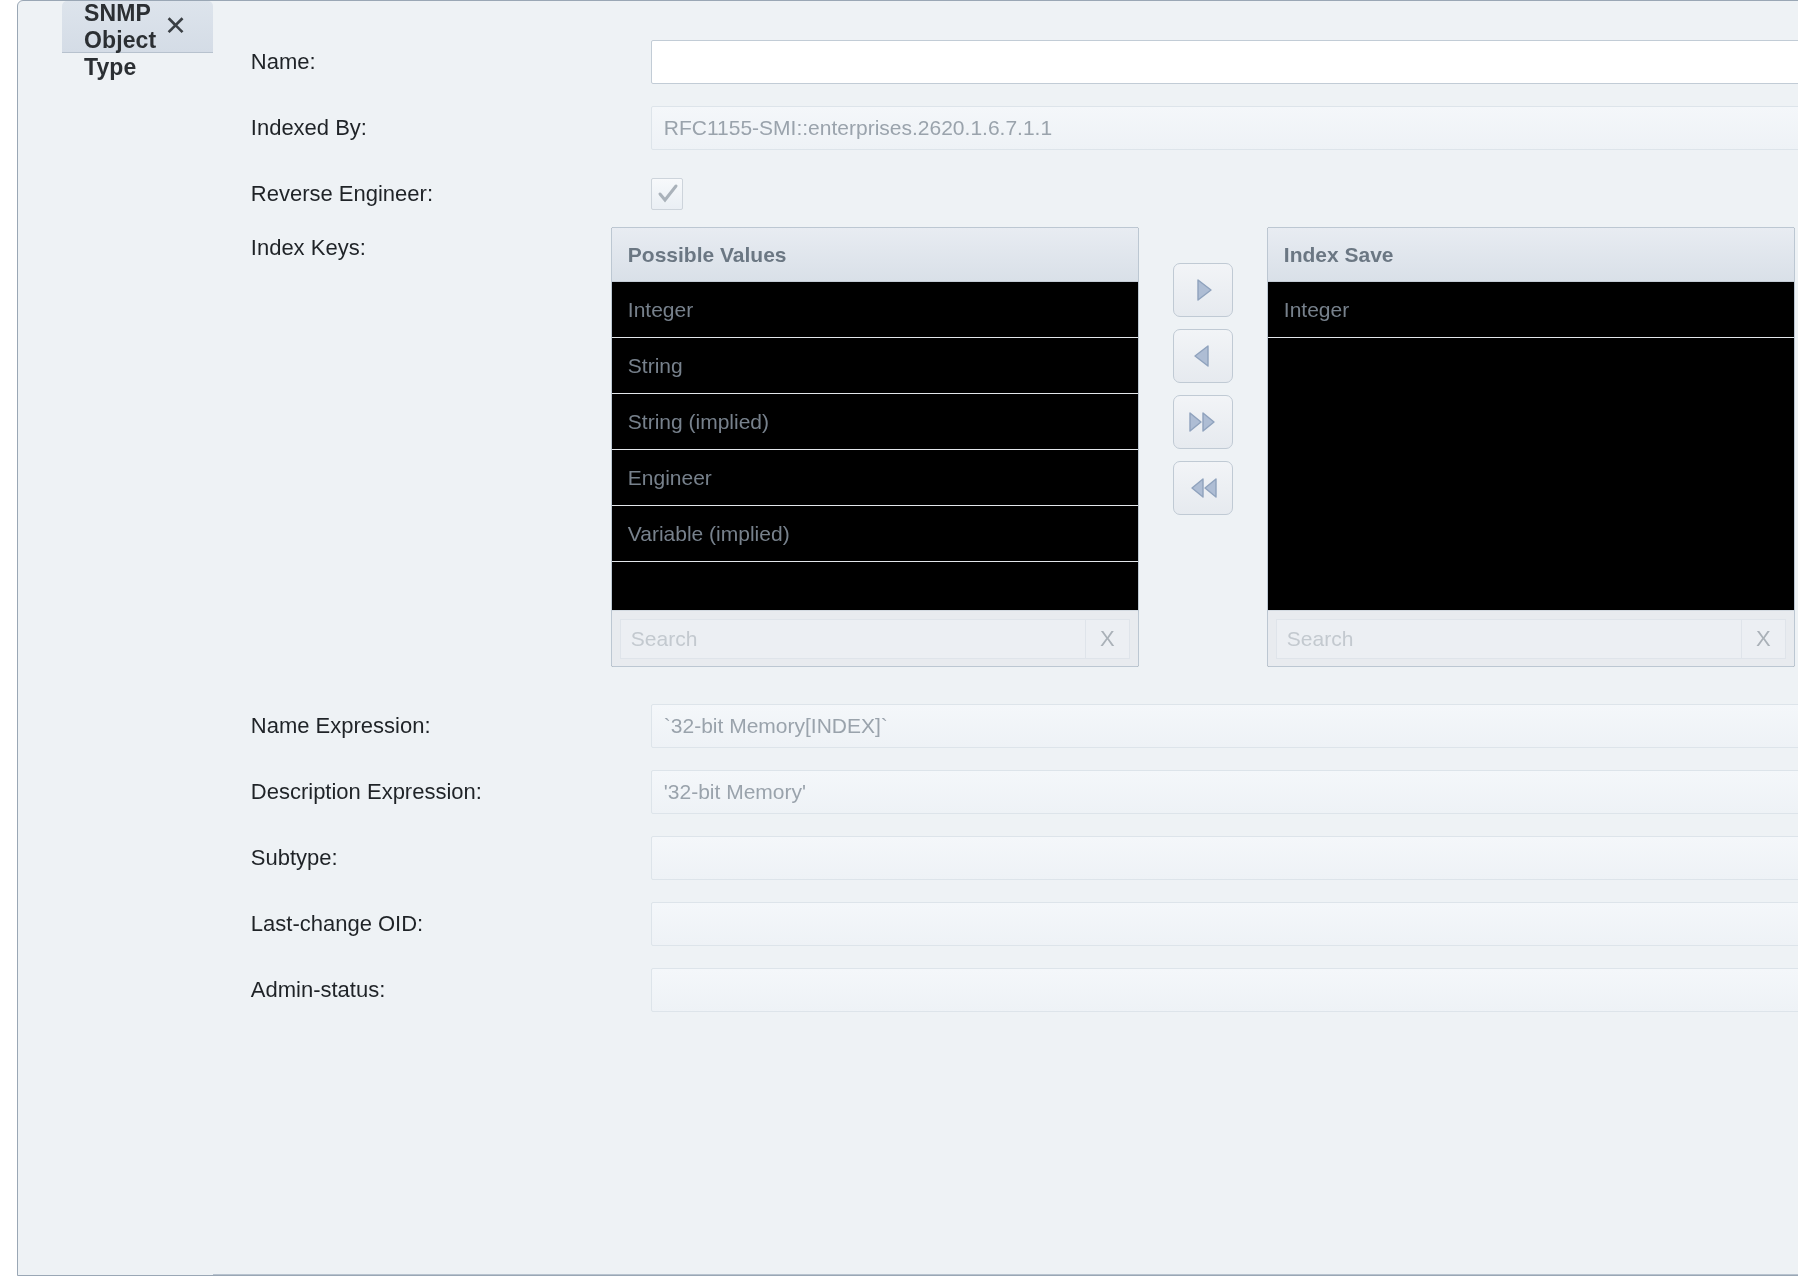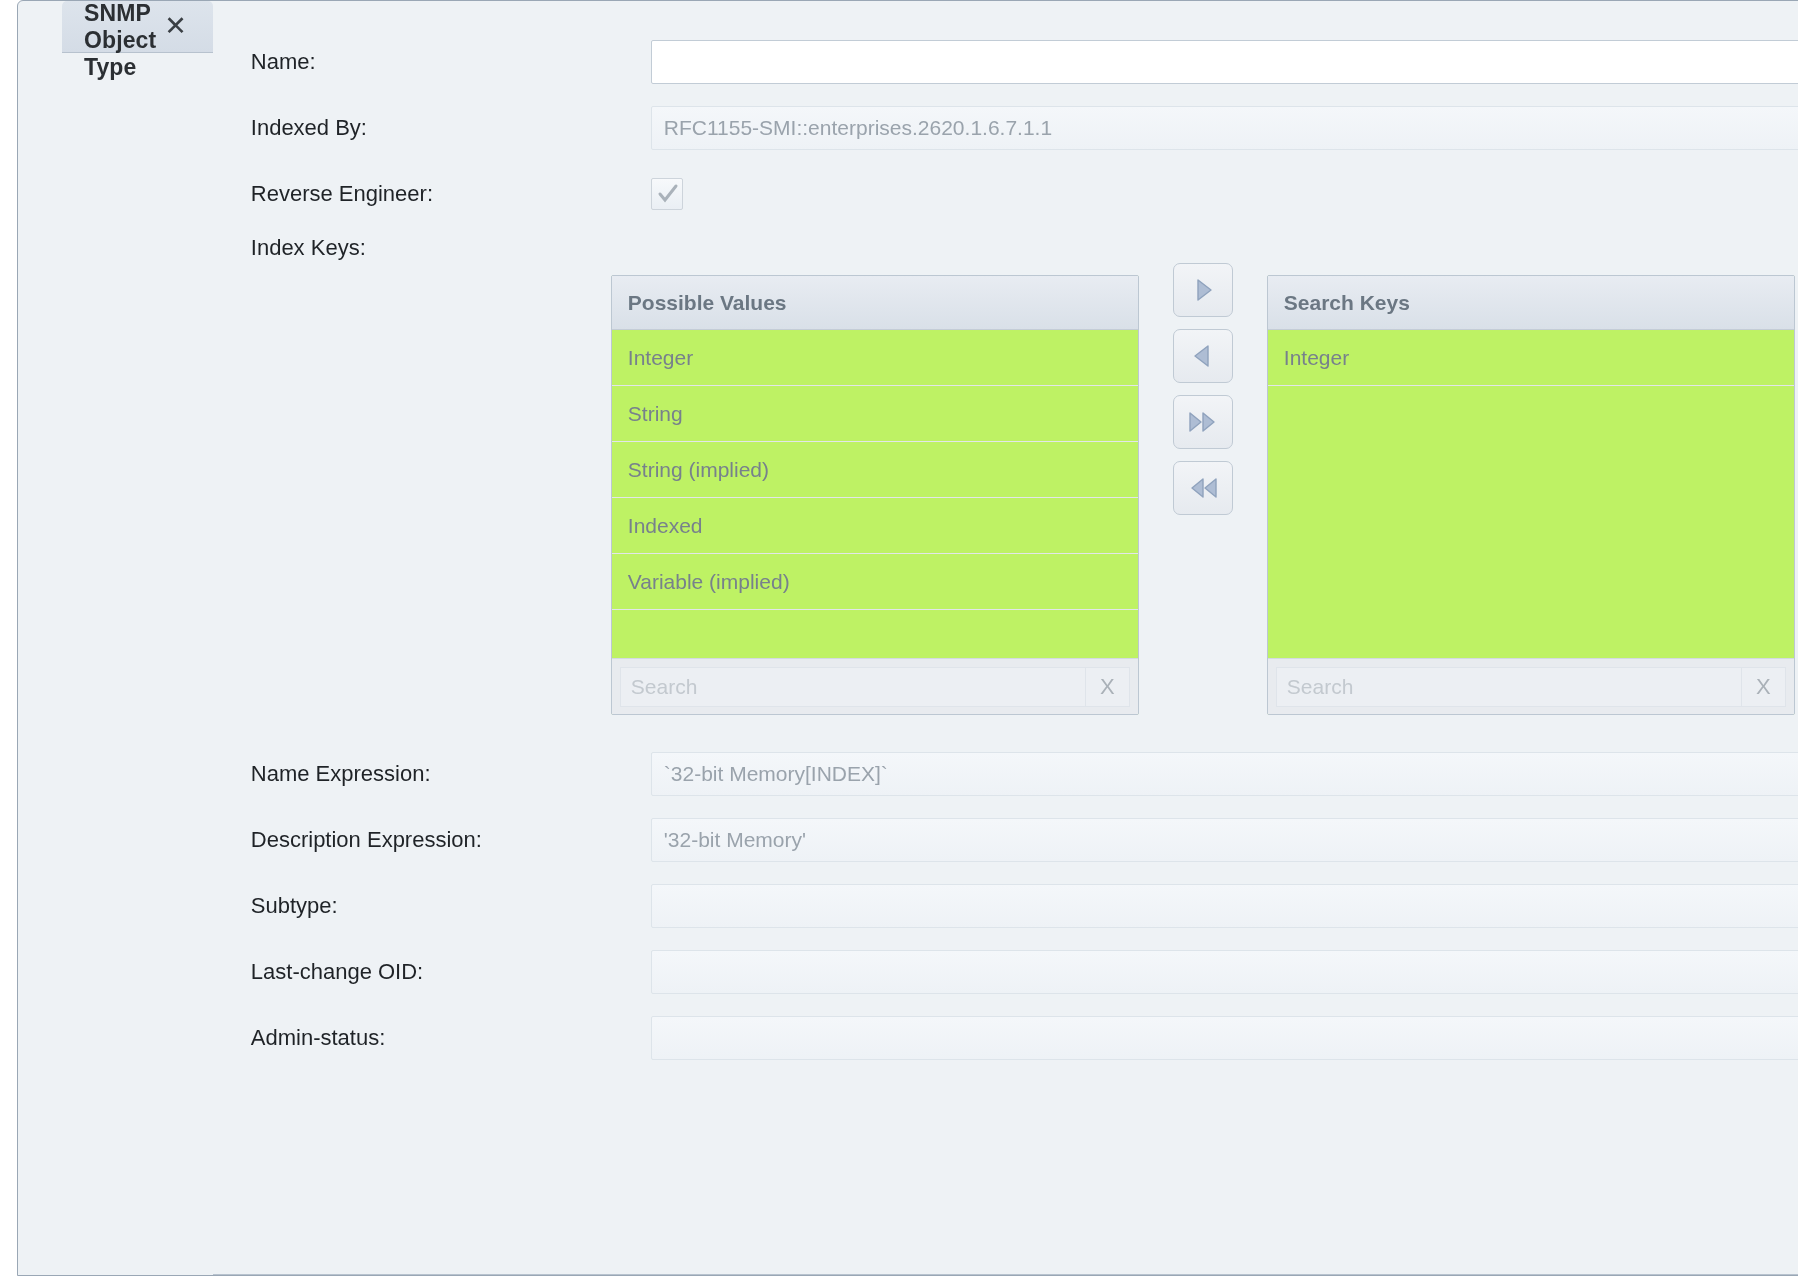--- a/index.html
+++ b/index.html
@@ -156,26 +156,25 @@
   .dual-body {
     flex: 1 1 auto;
     display: flex;
     align-items: flex-start;
     padding-right: 18px;
   }
   .listbox {
     width: 528px;
     flex: 0 0 528px;
     border: 1px solid #bcc7d2;
-    background: #bef264;
+    background: #000000;
     border-radius: 2px;
     display: flex;
     flex-direction: column;
     height: 440px;
-    margin-top: 48px;
   }
   .list-head {
     height: 54px;
     flex: 0 0 54px;
     background: linear-gradient(to bottom, #e8ecf2 0%, #d9e0e8 100%);
     border-bottom: 1px solid #c4ccd6;
     display: flex; align-items: center;
     padding-left: 16px;
     font-size: 21px;
     font-weight: bold;
@@ -358,21 +357,21 @@
         <div class="dual-row">
           <div class="label">Index Keys:</div>
           <div class="dual-body">
 
             <div class="listbox">
               <div class="list-head">Possible Values</div>
               <div class="list-items">
                 <div class="list-item">Integer</div>
                 <div class="list-item">String</div>
                 <div class="list-item">String (implied)</div>
-                <div class="list-item">Indexed</div>
+                <div class="list-item">Engineer</div>
                 <div class="list-item">Variable (implied)</div>
               </div>
               <div class="list-search">
                 <input type="text" placeholder="Search" style="">
                 <div class="search-clear">X</div>
               </div>
             </div>
 
             <div class="transfer-col">
               <div class="tbtn">
@@ -393,21 +392,21 @@
               </div>
               <div class="tbtn">
                 <svg width="34" height="30" viewBox="0 0 34 30">
                   <path d="M30 6 L19 15 L30 24 Z" fill="#aebdd4" stroke="#8fa2bd" stroke-width="1.4" stroke-linejoin="round"></path>
                   <path d="M17 6 L6 15 L17 24 Z" fill="#aebdd4" stroke="#8fa2bd" stroke-width="1.4" stroke-linejoin="round"></path>
                 </svg>
               </div>
             </div>
 
             <div class="listbox">
-              <div class="list-head">Search Keys</div>
+              <div class="list-head">Index Save</div>
               <div class="list-items">
                 <div class="list-item">Integer</div>
               </div>
               <div class="list-search">
                 <input type="text" placeholder="Search" style="">
                 <div class="search-clear">X</div>
               </div>
             </div>
 
             <div class="order-col">

